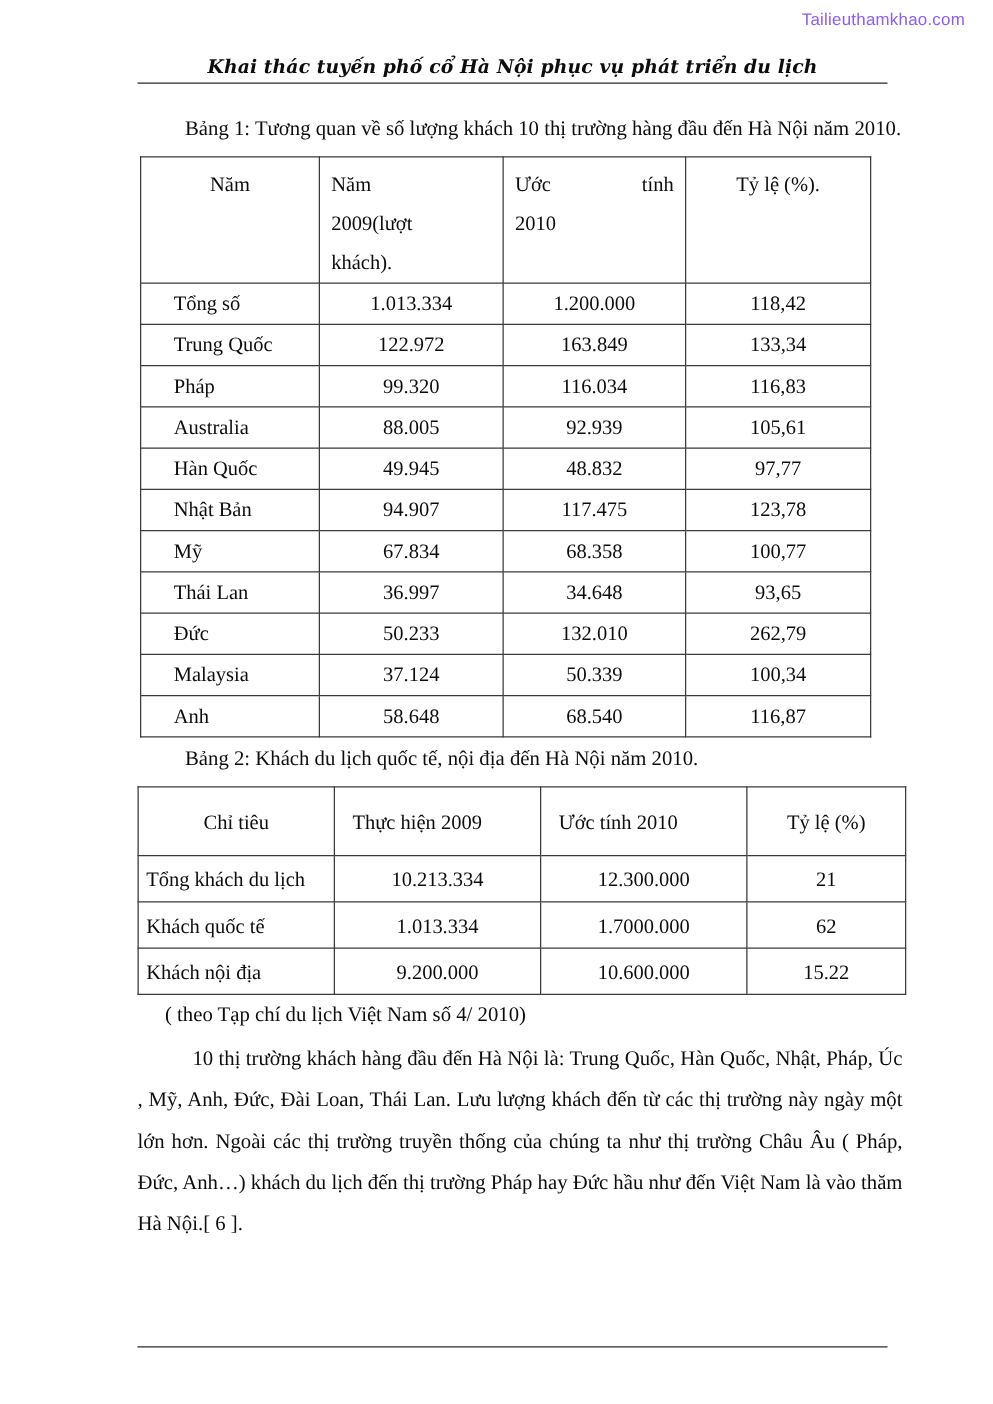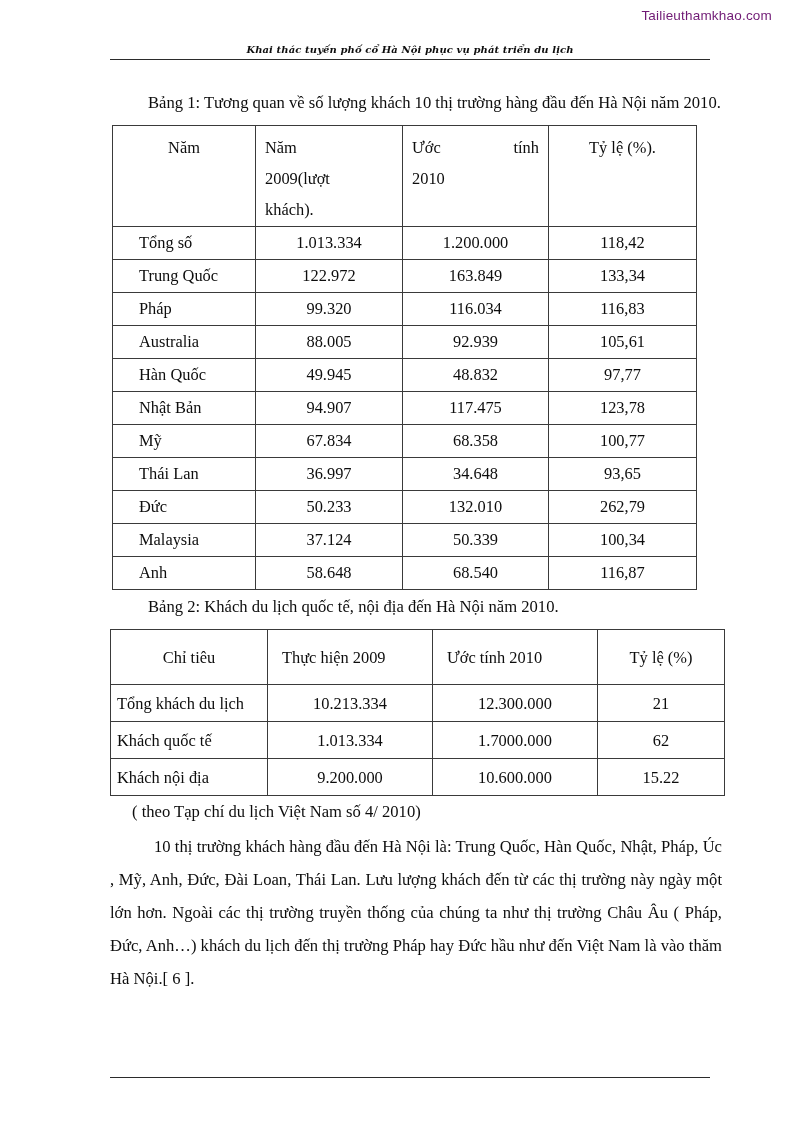--- a/index.html
+++ b/index.html
@@ -21,37 +21,37 @@
     inset: 0;
   }
 
   
   .watermark {
     position: absolute;
     top: 8px;
     right: 22px;
     font-family: "Liberation Sans", "DejaVu Sans", sans-serif;
     font-size: 13.5px;
-    color: #701a75;
+    color: #8b5cf6;
     letter-spacing: 0.2px;
     white-space: nowrap;
   }
 
   
   .header-area {
     position: absolute;
     top: 44px;
     left: 110px;
     width: 600px;
   }
   .header-title {
     font-family: "DejaVu Serif", "Liberation Serif", serif;
     font-style: italic;
     font-weight: 700;
-    font-size: 10px;
+    font-size: 15px;
     text-align: center;
     letter-spacing: 0.1px;
     white-space: nowrap;
     padding-bottom: 4px;
   }
   .header-rule {
     border-bottom: 1.6px solid #2b2b2b;
     width: 600px;
   }
 

